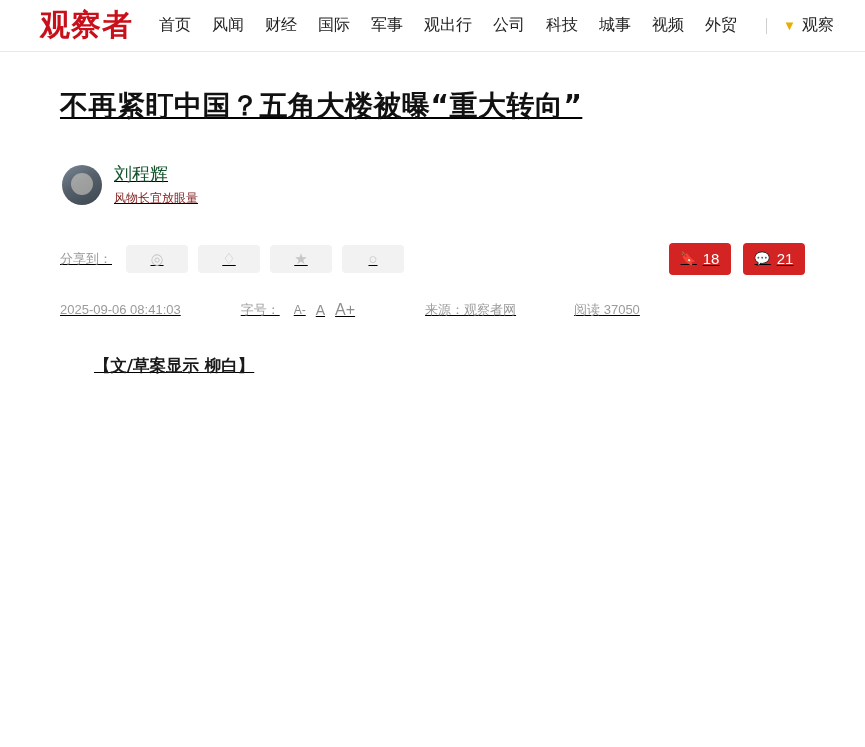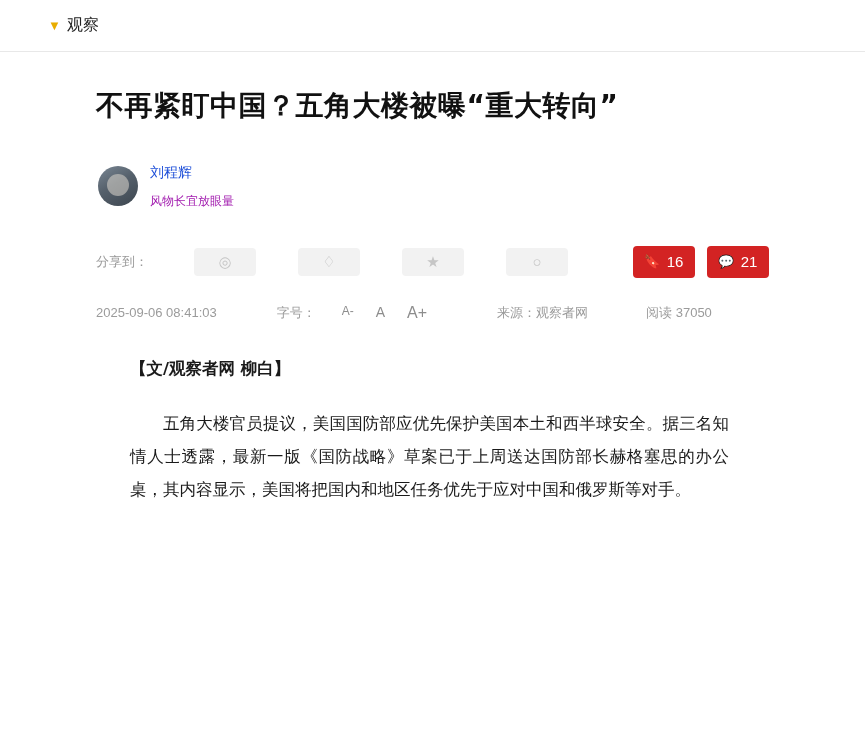--- a/index.html
+++ b/index.html
@@ -63,21 +63,22 @@
     overflow: hidden;
   }
   .chev {
     display: inline-block;
     color: #e8ad00;
     font-size: 13px;
   }
 
   
   .article {
-    padding: 0 96px;
+    padding: 0 60px;
+    text-decoration: underline;
   }
   .headline {
     font-size: 28px;
     font-weight: bold;
     color: #111;
     line-height: 1.45;
     margin: 34px 0 0 0;
     font-family: "DejaVu Sans", "Liberation Sans", sans-serif;
     letter-spacing: 0.5px;
   }
@@ -98,31 +99,30 @@
   }
   .avatar:after {
     content: "";
     position: absolute;
     left: 9px; top: 8px;
     width: 22px; height: 22px;
     border-radius: 50%;
     background: rgba(220,215,205,0.55);
   }
   .byline-text { margin-left: 12px; }
-  .author-name { font-size: 14px; color: #1d4ed8; line-height: 1.3; }
-  .author-desc { font-size: 12px; color: #a21caf; margin-top: 12px; }
+  .author-name { font-size: 18px; color: #14532d; line-height: 1.3; }
+  .author-desc { font-size: 12px; color: #7f1d1d; margin-top: 4px; }
 
   
   .share-row {
     display: flex;
     align-items: center;
     margin-top: 34px;
     height: 36px;
     position: relative;
-    gap: 32px;
   }
   .share-label {
     font-size: 13px;
     color: #999;
     margin-right: 14px;
   }
   .share-btn {
     width: 62px; height: 28px;
     border-radius: 4px;
     background: #f2f2f2;
@@ -155,21 +155,21 @@
 
   
   .meta-row {
     display: flex;
     align-items: center;
     margin-top: 24px;
     font-size: 13px;
     color: #9b9b9b;
   }
   .meta-date { margin-right: 60px; }
-  .fontsize-group { display: flex; gap: 22px; }
+  .fontsize-group { display: flex; align-items: center; gap: 10px; }
   .fontsize-group .lbl { margin-right: 4px; }
   .fs { color: #8d8d8d; cursor: pointer; }
   .fs.s { font-size: 12px; }
   .fs.m { font-size: 14px; }
   .fs.l { font-size: 16px; }
   .meta-source { margin-left: 70px; }
   .meta-views { margin-left: 58px; }
 
   
   .body {
@@ -184,20 +184,35 @@
   .body p { margin: 0 0 22px 0; }
   .body p.lead { font-weight: bold; }
   .indent { text-indent: 2em; }
 </style>
 </head>
 <body>
 
 <div class="page">
 
   <div class="navbar">
+    <div class="logo">观察者</div>
+    <div class="navlinks">
+      <a href="#">首页</a>
+      <a href="#">风闻</a>
+      <a href="#">财经</a>
+      <a href="#">国际</a>
+      <a href="#">军事</a>
+      <a href="#">观出行</a>
+      <a href="#">公司</a>
+      <a href="#">科技</a>
+      <a href="#">城事</a>
+      <a href="#">视频</a>
+      <a href="#">外贸</a>
+      <span class="nav-divider"></span>
+    </div>
     <div class="nav-right">
       <span class="chev">▼</span>
       <span>观察</span>
     </div>
   </div>
 
   <div class="article">
 
     <h1 class="headline">不再紧盯中国？五角大楼被曝“重大转向”</h1>
 
@@ -212,21 +227,21 @@
     <div class="share-row">
       <span class="share-label">分享到：</span>
       <div class="share-btn">◎</div>
       <div class="share-btn">♢</div>
       <div class="share-btn">★</div>
       <div class="share-btn">○</div>
 
       <div class="counters">
         <div class="counter">
           <span class="glyph">🔖</span>
-          <span>16</span>
+          <span>18</span>
         </div>
         <div class="counter">
           <span class="glyph">💬</span>
           <span>21</span>
         </div>
       </div>
     </div>
 
     <div class="meta-row">
       <span class="meta-date">2025-09-06 08:41:03</span>
@@ -234,19 +249,18 @@
         <span class="lbl">字号：</span>
         <span class="fs s">A-</span>
         <span class="fs m">A</span>
         <span class="fs l">A+</span>
       </span>
       <span class="meta-source">来源：观察者网</span>
       <span class="meta-views">阅读 37050</span>
     </div>
 
     <div class="body">
-      <p class="lead">【文/观察者网 柳白】</p>
-      <p class="indent">五角大楼官员提议，美国国防部应优先保护美国本土和西半球安全。据三名知情人士透露，最新一版《国防战略》草案已于上周送达国防部长赫格塞思的办公桌，其内容显示，美国将把国内和地区任务优先于应对中国和俄罗斯等对手。</p>
+      <p class="lead">【文/草案显示 柳白】</p>
 
     </div>
 
   </div>
 </div>
 
 </body></html>

